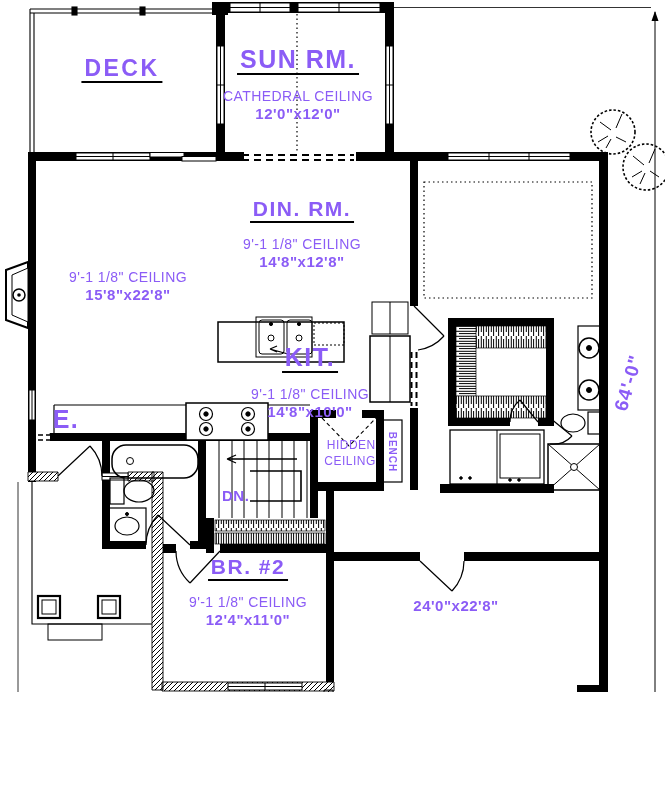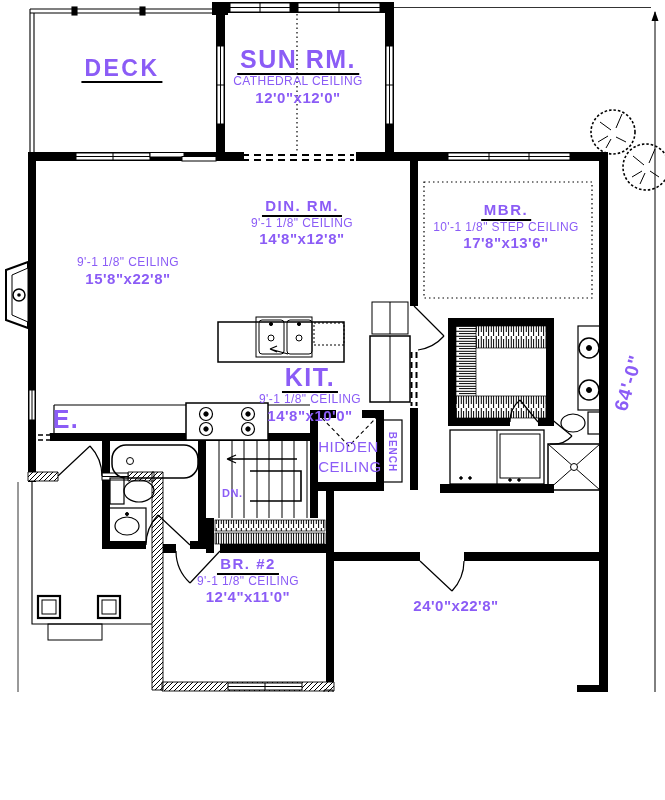--- a/index.html
+++ b/index.html
@@ -1,28 +1,28 @@
 <!DOCTYPE html>
 <html><head>
 <meta charset="utf-8">
 <style>
   html,body{margin:0;padding:0;background:#fff;}
   .stage{position:relative;width:665px;height:692px;background:#ffffff;overflow:hidden;
          font-family:Liberation Sans, sans-serif;color:#8b5cf6;}
   .stage svg{position:absolute;left:0;top:0;}
   .rl{position:absolute;transform:translateX(-50%);display:flex;flex-direction:column;
       align-items:center;white-space:nowrap;line-height:1.05;text-align:center;}
-  .rl .t{font-size:15px;font-weight:bold;letter-spacing:1.5px;border-bottom:2.5px solid #000;
+  .rl .t{font-size:21px;font-weight:bold;letter-spacing:1.5px;border-bottom:2.5px solid #000;
          padding:0 3px 1px;}
   .rl .t.big{font-size:23px;letter-spacing:2.5px;}
   .rl .t.sm{font-size:25px;}
-  .rl .c{font-size:12px;letter-spacing:.4px;margin-top:0;}
+  .rl .c{font-size:14px;letter-spacing:.4px;margin-top:14px;}
   .rl .s{font-size:15px;font-weight:bold;letter-spacing:.5px;margin-top:2px;}
-  .tag{position:absolute;font-size:11px;font-weight:bold;letter-spacing:.5px;}
-  .tag.thin{font-weight:normal;font-size:15px;line-height:1.35;text-align:left;
+  .tag{position:absolute;font-size:15px;font-weight:bold;letter-spacing:.5px;}
+  .tag.thin{font-weight:normal;font-size:12px;line-height:1.35;text-align:right;
             transform:translateX(-50%);}
   .vtext{position:absolute;font-size:10px;font-weight:bold;letter-spacing:1px;
          transform:translate(-50%,-50%) rotate(90deg);}
   .dim{position:absolute;font-size:19px;font-weight:bold;letter-spacing:1px;}
   .dim.rot{transform:rotate(-74deg);}
   .dim.ctr{transform:translateX(-50%);}
 </style>
 </head>
 <body>
 
@@ -285,32 +285,27 @@
   <span class="c">CATHEDRAL CEILING</span>
   <span class="s">12'0"x12'0"</span>
 </div>
 
 <div class="rl" style="left:302px;top:198px">
   <span class="t">DIN. RM.</span>
   <span class="c">9'-1 1/8" CEILING</span>
   <span class="s">14'8"x12'8"</span>
 </div>
 
-<div class="rl" style="left:506px;top:202px">
-  <span class="t">MBR.</span>
-  <span class="c">10'-1 1/8" STEP CEILING</span>
-  <span class="s">17'8"x13'6"</span>
-</div>
 
 <div class="rl" style="left:128px;top:256px">
   <span class="c">9'-1 1/8" CEILING</span>
   <span class="s">15'8"x22'8"</span>
 </div>
 
-<div class="rl" style="left:310px;top:364px">
+<div class="rl" style="left:310px;top:344px">
   <span class="t sm">KIT.</span>
   <span class="c">9'-1 1/8" CEILING</span>
   <span class="s">14'8"x10'0"</span>
 </div>
 
 <div class="rl" style="left:248px;top:556px">
   <span class="t">BR. #2</span>
   <span class="c">9'-1 1/8" CEILING</span>
   <span class="s">12'4"x11'0"</span>
 </div>

